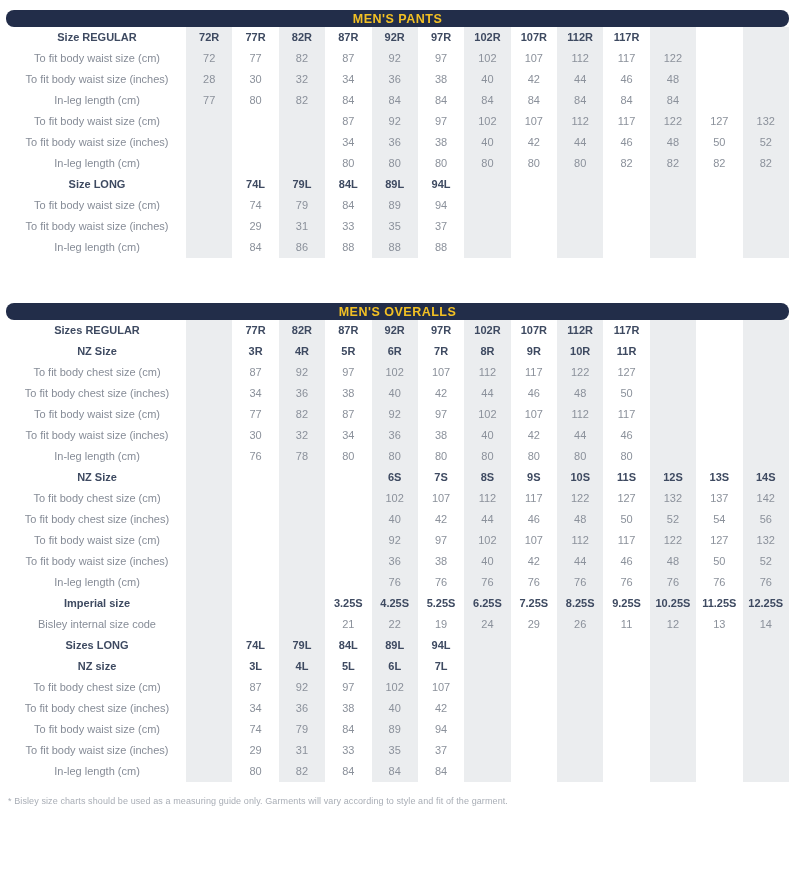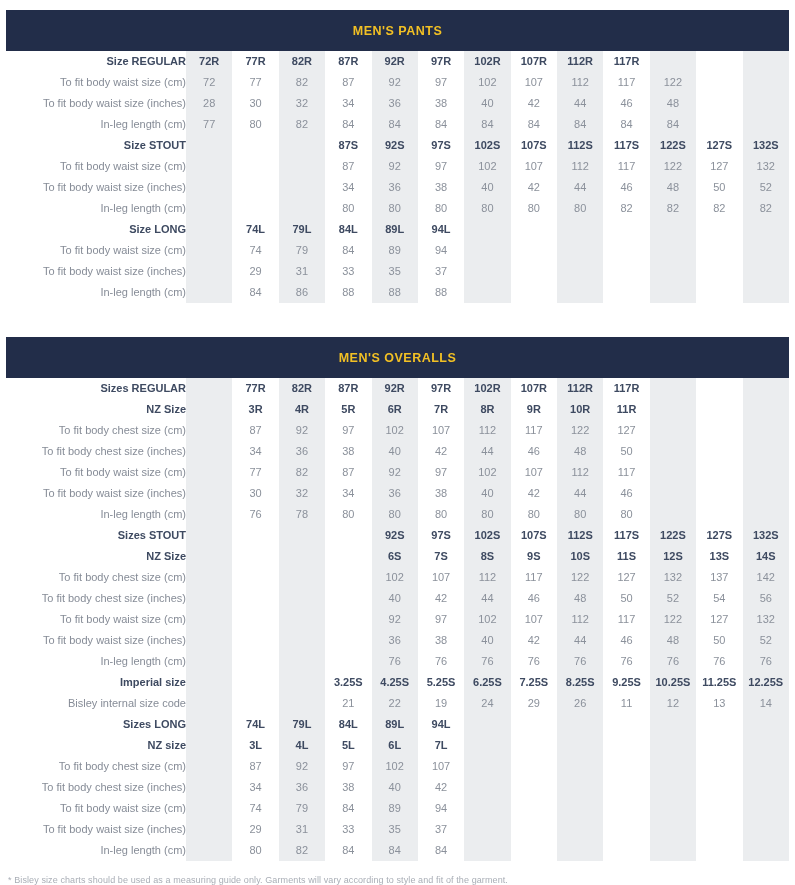--- a/index.html
+++ b/index.html
@@ -3,36 +3,36 @@
 <meta charset="utf-8">
 <style>
   html,body{margin:0;padding:0;background:#ffffff;}
   body{
     width:795px;height:885px;
     font-family:"Liberation Sans", sans-serif;
     -webkit-font-smoothing:antialiased;
   }
   .page{padding:10px 6px 0 6px;}
   .size-table{width:100%;}
-  .size-table + .size-table{margin-top:34px;}
+  .size-table + .size-table{margin-top:45px;}
   .table-bar{
-    height:41px;background:#222d49;
-    display:flex;align-items:center;justify-content:center;
+    height:17px;background:#222d49;
+    display:flex;align-items:center;justify-content:center;border-radius:8px;
   }
   .table-bar span{
     color:#f2c024;font-weight:700;font-size:12.5px;letter-spacing:.5px;
   }
   table{border-collapse:collapse;table-layout:fixed;width:100%;}
   col.label-col{width:180px;}
   td{
     height:21px;padding:0;font-size:11px;line-height:21px;
     text-align:center;vertical-align:middle;color:#8b919b;
     overflow:hidden;white-space:nowrap;
   }
-  td.row-label{text-align:right;padding-left:2px;color:#868c97;}
+  td.row-label{text-align:center;padding-left:2px;color:#868c97;}
   td.bold{font-weight:700;color:#3e4a61;}
   td.stripe{background:#ebedef;}
   .footnote{
     margin:14px 0 14px 2px;font-size:9px;color:#a9aeb6;letter-spacing:.1px;
   }
 </style>
 </head>
 <body>
 
 <div class="page">
@@ -117,36 +117,20 @@
             <td class="">84</td>
             <td class="stripe ">84</td>
             <td class="">84</td>
             <td class="stripe ">84</td>
             <td class="">84</td>
             <td class="stripe ">84</td>
             <td class=""></td>
             <td class="stripe "></td>
           </tr>
           <tr>
-            <td class="row-label bold">Size STOUT</td>
-            <td class="stripe bold"></td>
-            <td class="bold"></td>
-            <td class="stripe bold"></td>
-            <td class="bold">87S</td>
-            <td class="stripe bold">92S</td>
-            <td class="bold">97S</td>
-            <td class="stripe bold">102S</td>
-            <td class="bold">107S</td>
-            <td class="stripe bold">112S</td>
-            <td class="bold">117S</td>
-            <td class="stripe bold">122S</td>
-            <td class="bold">127S</td>
-            <td class="stripe bold">132S</td>
-          </tr>
-          <tr>
             <td class="row-label">To fit body waist size (cm)</td>
             <td class="stripe "></td>
             <td class=""></td>
             <td class="stripe "></td>
             <td class="">87</td>
             <td class="stripe ">92</td>
             <td class="">97</td>
             <td class="stripe ">102</td>
             <td class="">107</td>
             <td class="stripe ">112</td>
@@ -383,36 +367,20 @@
             <td class="">80</td>
             <td class="stripe ">80</td>
             <td class="">80</td>
             <td class="stripe ">80</td>
             <td class="">80</td>
             <td class="stripe "></td>
             <td class=""></td>
             <td class="stripe "></td>
           </tr>
           <tr>
-            <td class="row-label bold">Sizes STOUT</td>
-            <td class="stripe bold"></td>
-            <td class="bold"></td>
-            <td class="stripe bold"></td>
-            <td class="bold"></td>
-            <td class="stripe bold">92S</td>
-            <td class="bold">97S</td>
-            <td class="stripe bold">102S</td>
-            <td class="bold">107S</td>
-            <td class="stripe bold">112S</td>
-            <td class="bold">117S</td>
-            <td class="stripe bold">122S</td>
-            <td class="bold">127S</td>
-            <td class="stripe bold">132S</td>
-          </tr>
-          <tr>
             <td class="row-label bold">NZ Size</td>
             <td class="stripe bold"></td>
             <td class="bold"></td>
             <td class="stripe bold"></td>
             <td class="bold"></td>
             <td class="stripe bold">6S</td>
             <td class="bold">7S</td>
             <td class="stripe bold">8S</td>
             <td class="bold">9S</td>
             <td class="stripe bold">10S</td>

